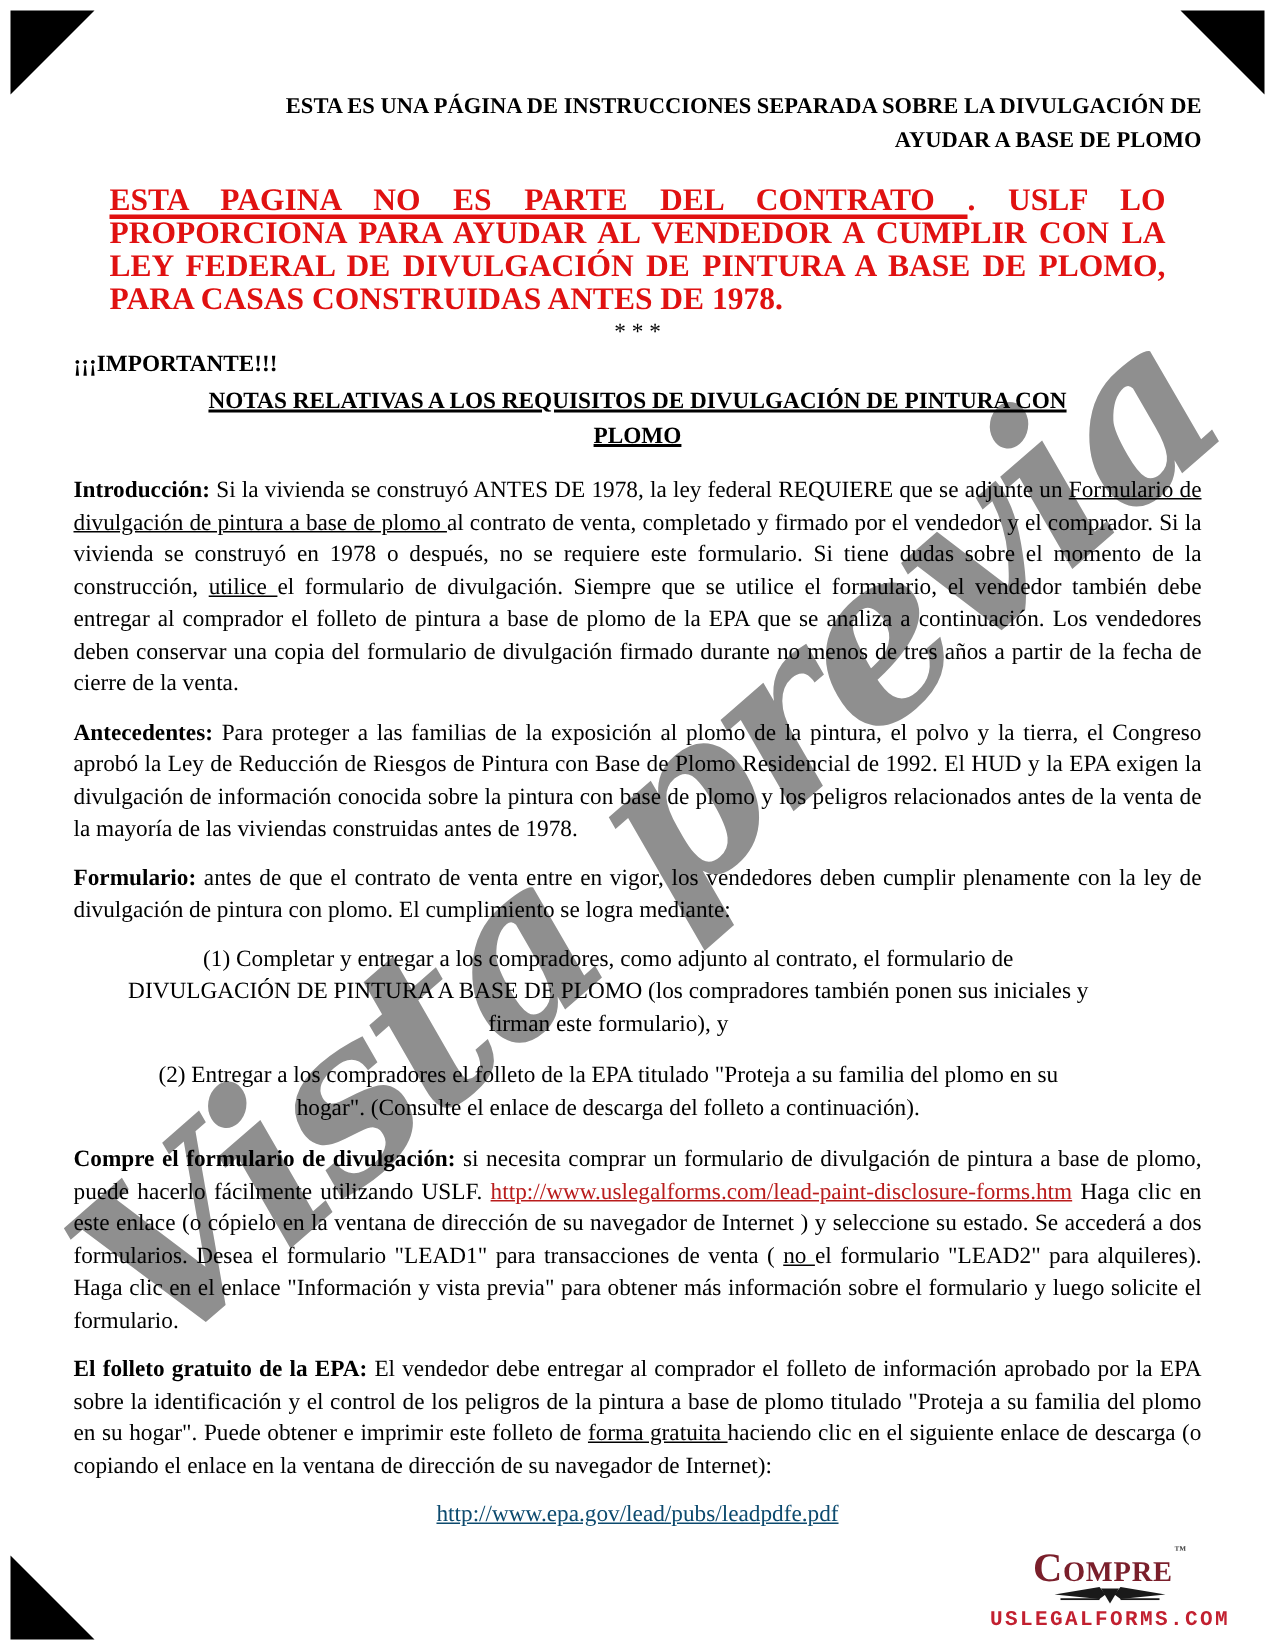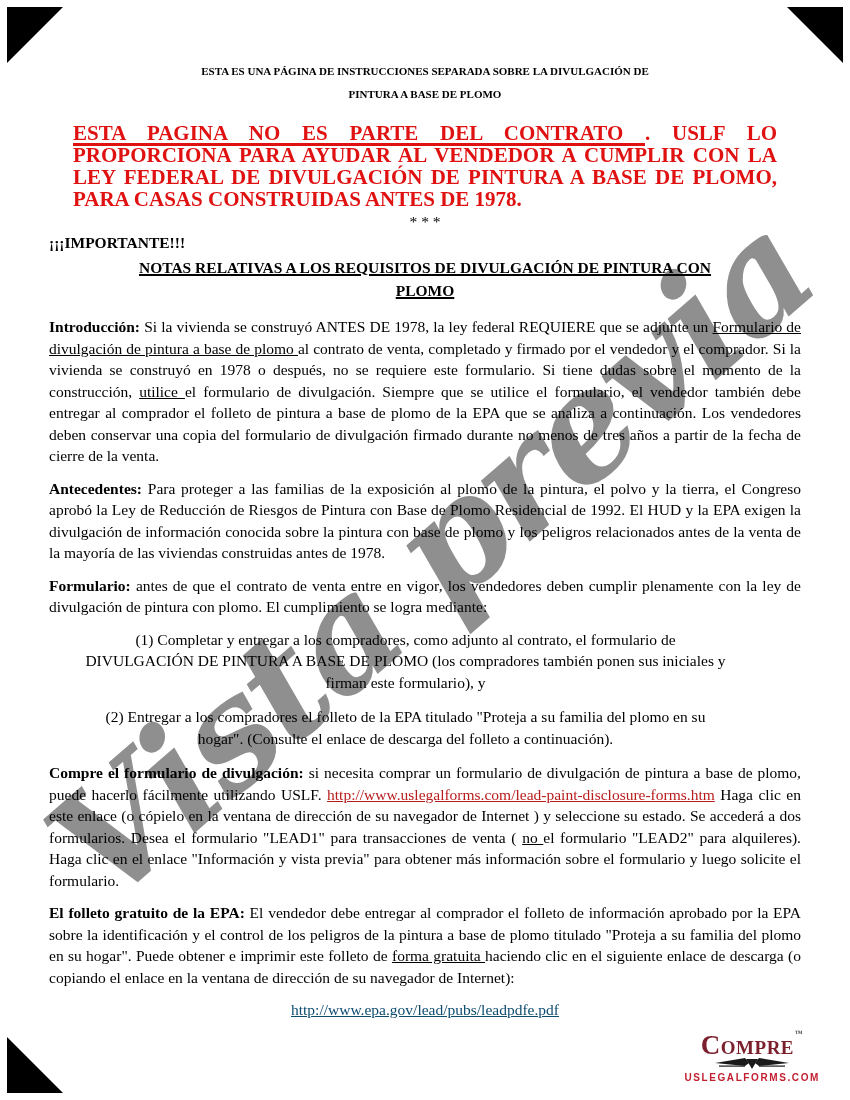--- a/index.html
+++ b/index.html
@@ -19,21 +19,21 @@
     font-family:"DejaVu Serif", serif;font-style:italic;font-weight:bold;
     font-size:150px;letter-spacing:-4px;color:#8f8f8f;white-space:nowrap;
     user-select:none;
   }
   
   .content{
     position:absolute;left:49px;right:49px;top:60px;z-index:2;
     font-size:15.5px;line-height:21.5px;
   }
   .block{margin:0 0 10px 0;}
-  .title{font-weight:bold;font-size:11px;line-height:23px;text-align:center;margin-bottom:16px;}
+  .title{font-weight:bold;font-size:15px;line-height:23px;text-align:right;margin-bottom:16px;}
   .red-notice{
     color:#e01111;font-weight:bold;font-size:21px;line-height:22px;
     text-align:justify;margin:16px 24px 4px 24px;
   }
   .red-notice .seg-u{text-decoration:underline;text-decoration-thickness:2.5px;text-underline-offset:3px;}
   .center-plain{text-align:center;line-height:16px;margin:0;}
   .center-bold{text-align:left;font-weight:bold;line-height:22px;margin:2px 0;}
   .center-bold-underline{text-align:center;font-weight:bold;line-height:23px;margin:0 0 14px 0;}
   .center-bold-underline div{text-decoration:underline;text-decoration-thickness:2px;}
   .body{text-align:justify;margin-bottom:11px;}
@@ -45,39 +45,39 @@
   .center-link a{color:#0c4a6e;text-decoration:underline;cursor:pointer;}
   
   .logo{position:absolute;right:30px;top:1021px;z-index:3;text-align:center;line-height:normal;}
   .logo-wordmark{
     font-family:"Liberation Serif", serif;font-variant:small-caps;font-weight:bold;
     font-size:27px;color:#7a1f2b;letter-spacing:.5px;line-height:26px;white-space:nowrap;
   }
   .logo-wordmark sup{font-size:8px;color:#444;vertical-align:18px;font-variant:normal;margin-left:1px;}
   .logo-eagle{display:block;margin:0 auto;}
   .logo-site{
-    font-family:Liberation Sans, sans-serif;font-weight:bold;font-size:10px;
+    font-family:Liberation Mono, monospace;font-weight:bold;font-size:14px;
     color:#c22030;letter-spacing:1.6px;margin-top:2px;white-space:nowrap;text-align:right;
   }
 </style>
 </head>
 <body>
 
 <div class="page">
 
   <div class="corner tl"></div>
   <div class="corner tr"></div>
   <div class="corner bl"></div>
 
   <div class="watermark">Vista previa</div>
 
   <div class="content">
       <div class="block title">
         <div>ESTA ES UNA PÁGINA DE INSTRUCCIONES SEPARADA SOBRE LA DIVULGACIÓN DE</div>
-        <div>PINTURA A BASE DE PLOMO</div>
+        <div>AYUDAR A BASE DE PLOMO</div>
       </div>
       <div class="block red-notice"><span class="seg-u">ESTA PAGINA NO ES PARTE DEL CONTRATO </span><span class="">. USLF LO PROPORCIONA PARA AYUDAR AL VENDEDOR A CUMPLIR CON LA LEY FEDERAL DE DIVULGACIÓN DE PINTURA A BASE DE PLOMO, PARA CASAS CONSTRUIDAS ANTES DE 1978.</span></div>
       <div class="block center-plain">
         <div>* * *</div>
       </div>
       <div class="block center-bold">
         <div>¡¡¡IMPORTANTE!!!</div>
       </div>
       <div class="block center-bold-underline">
         <div>NOTAS RELATIVAS A LOS REQUISITOS DE DIVULGACIÓN DE PINTURA CON</div>

